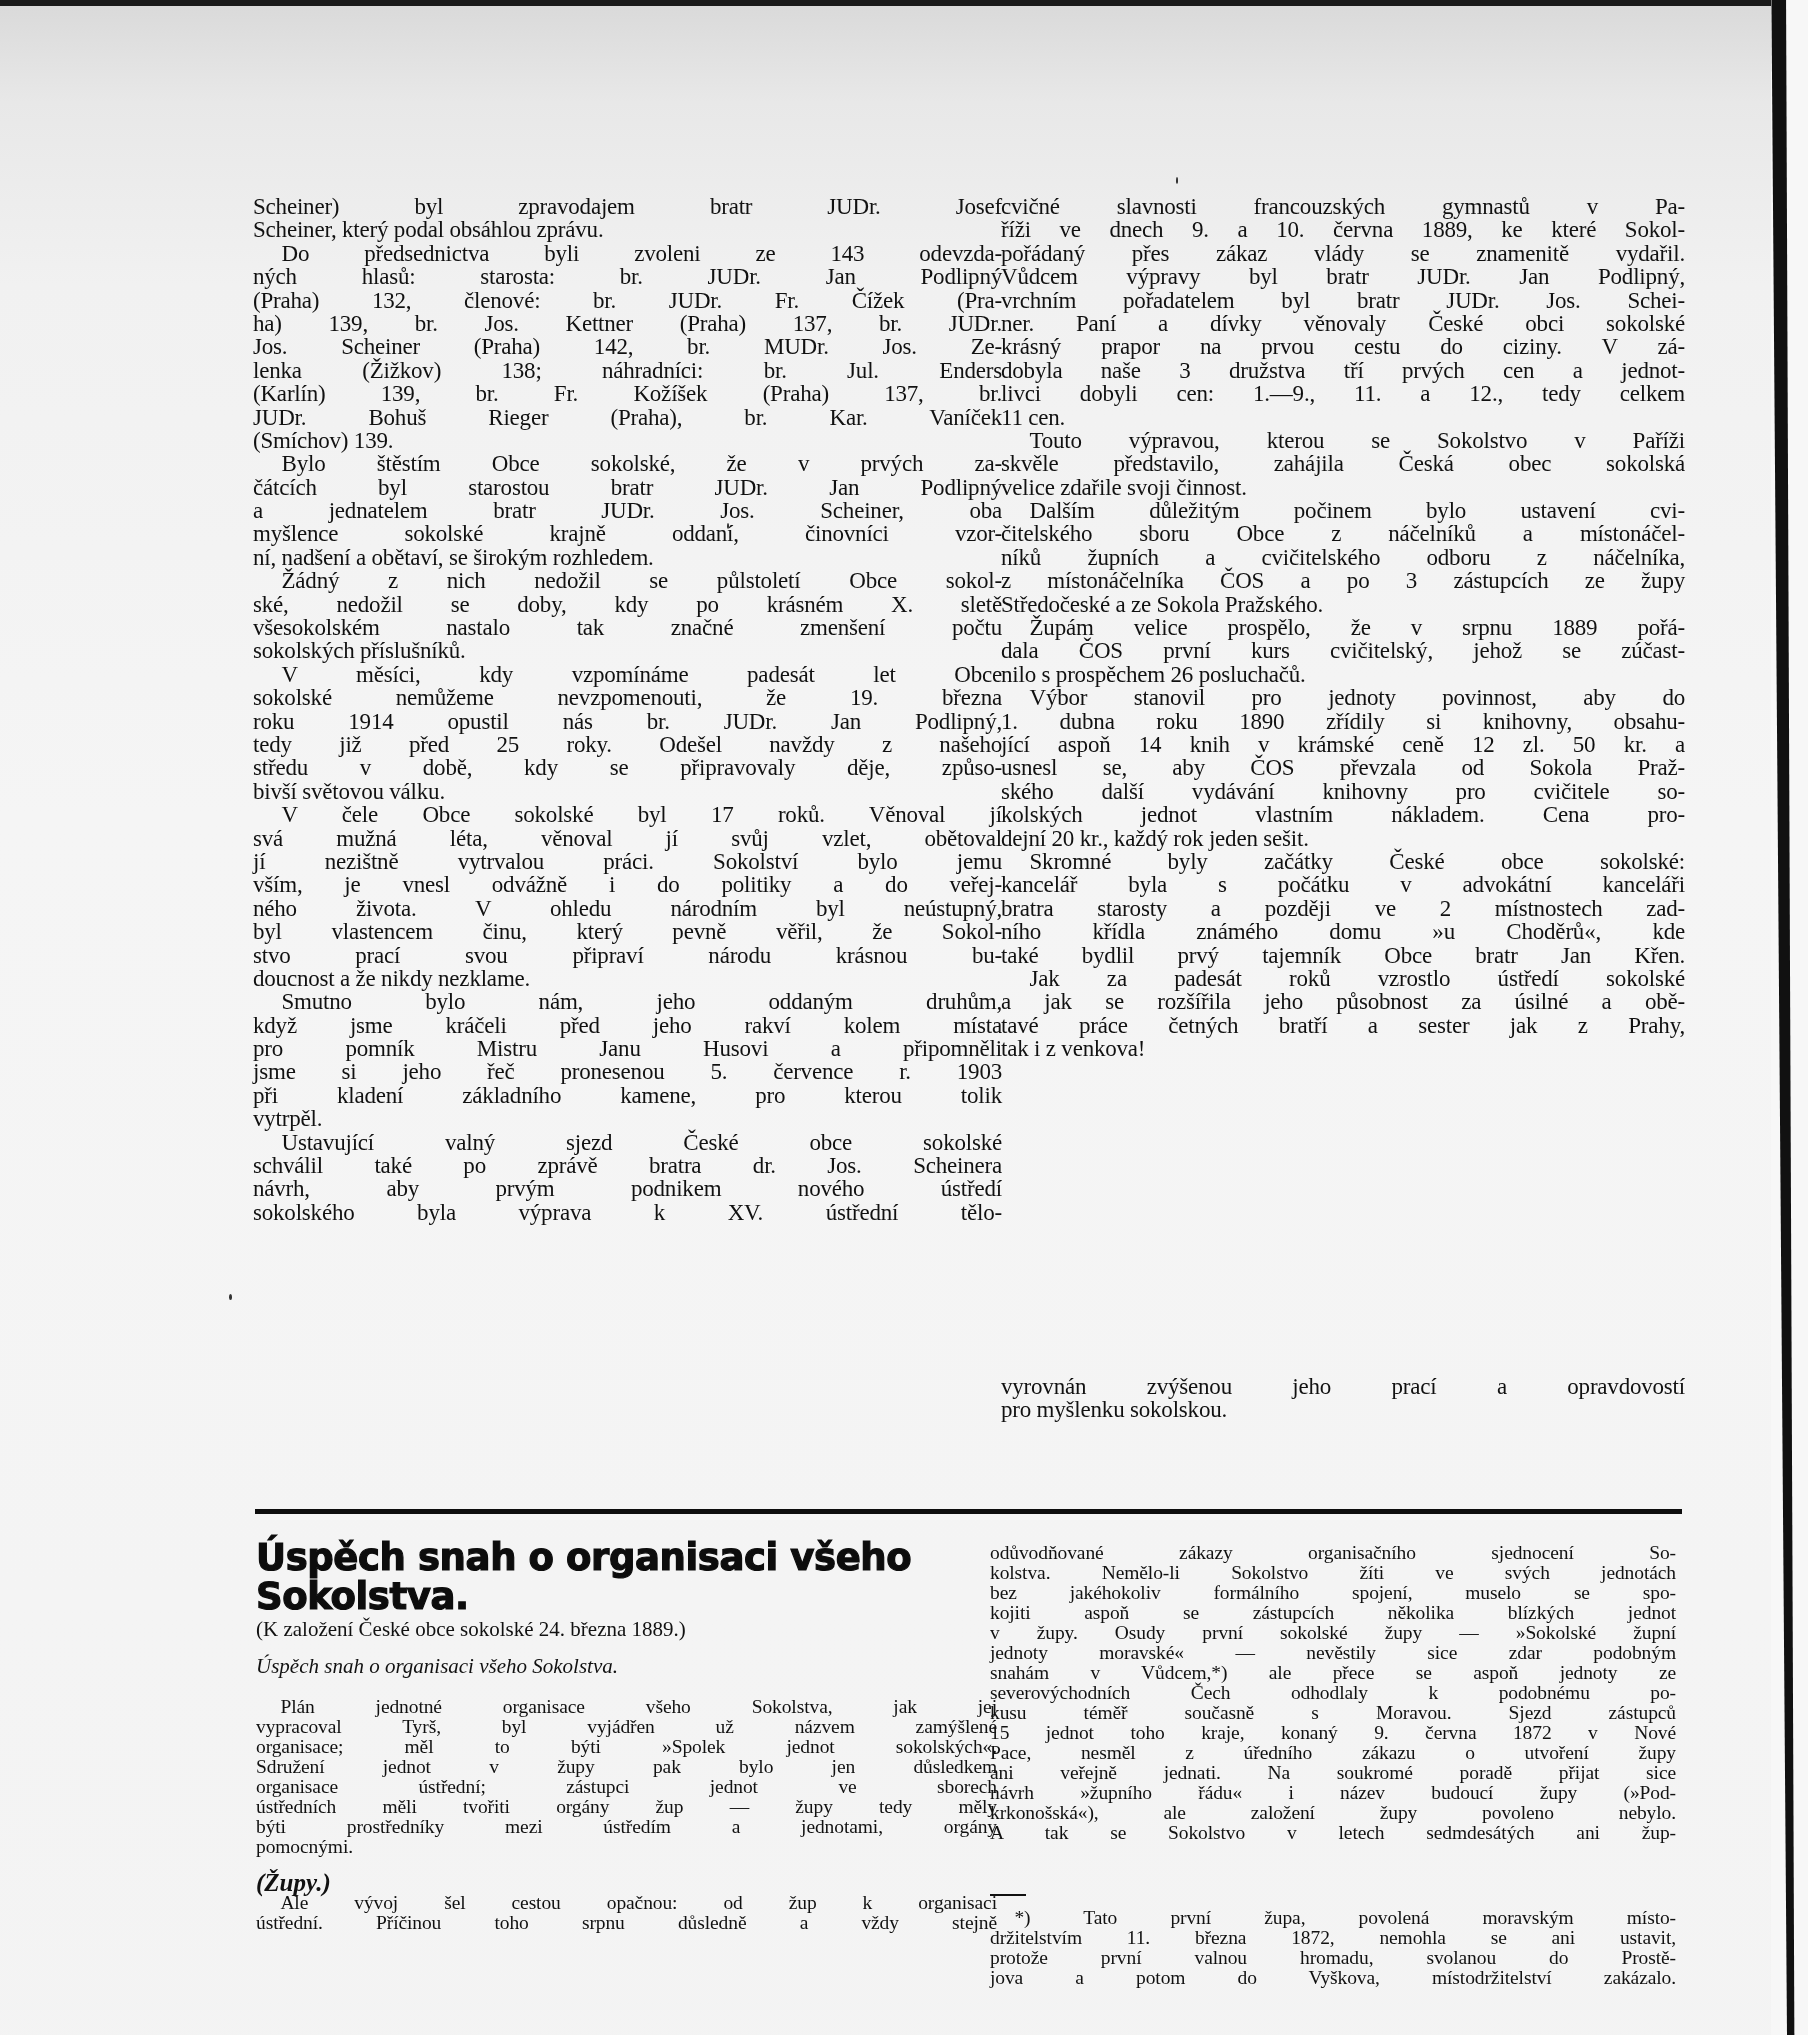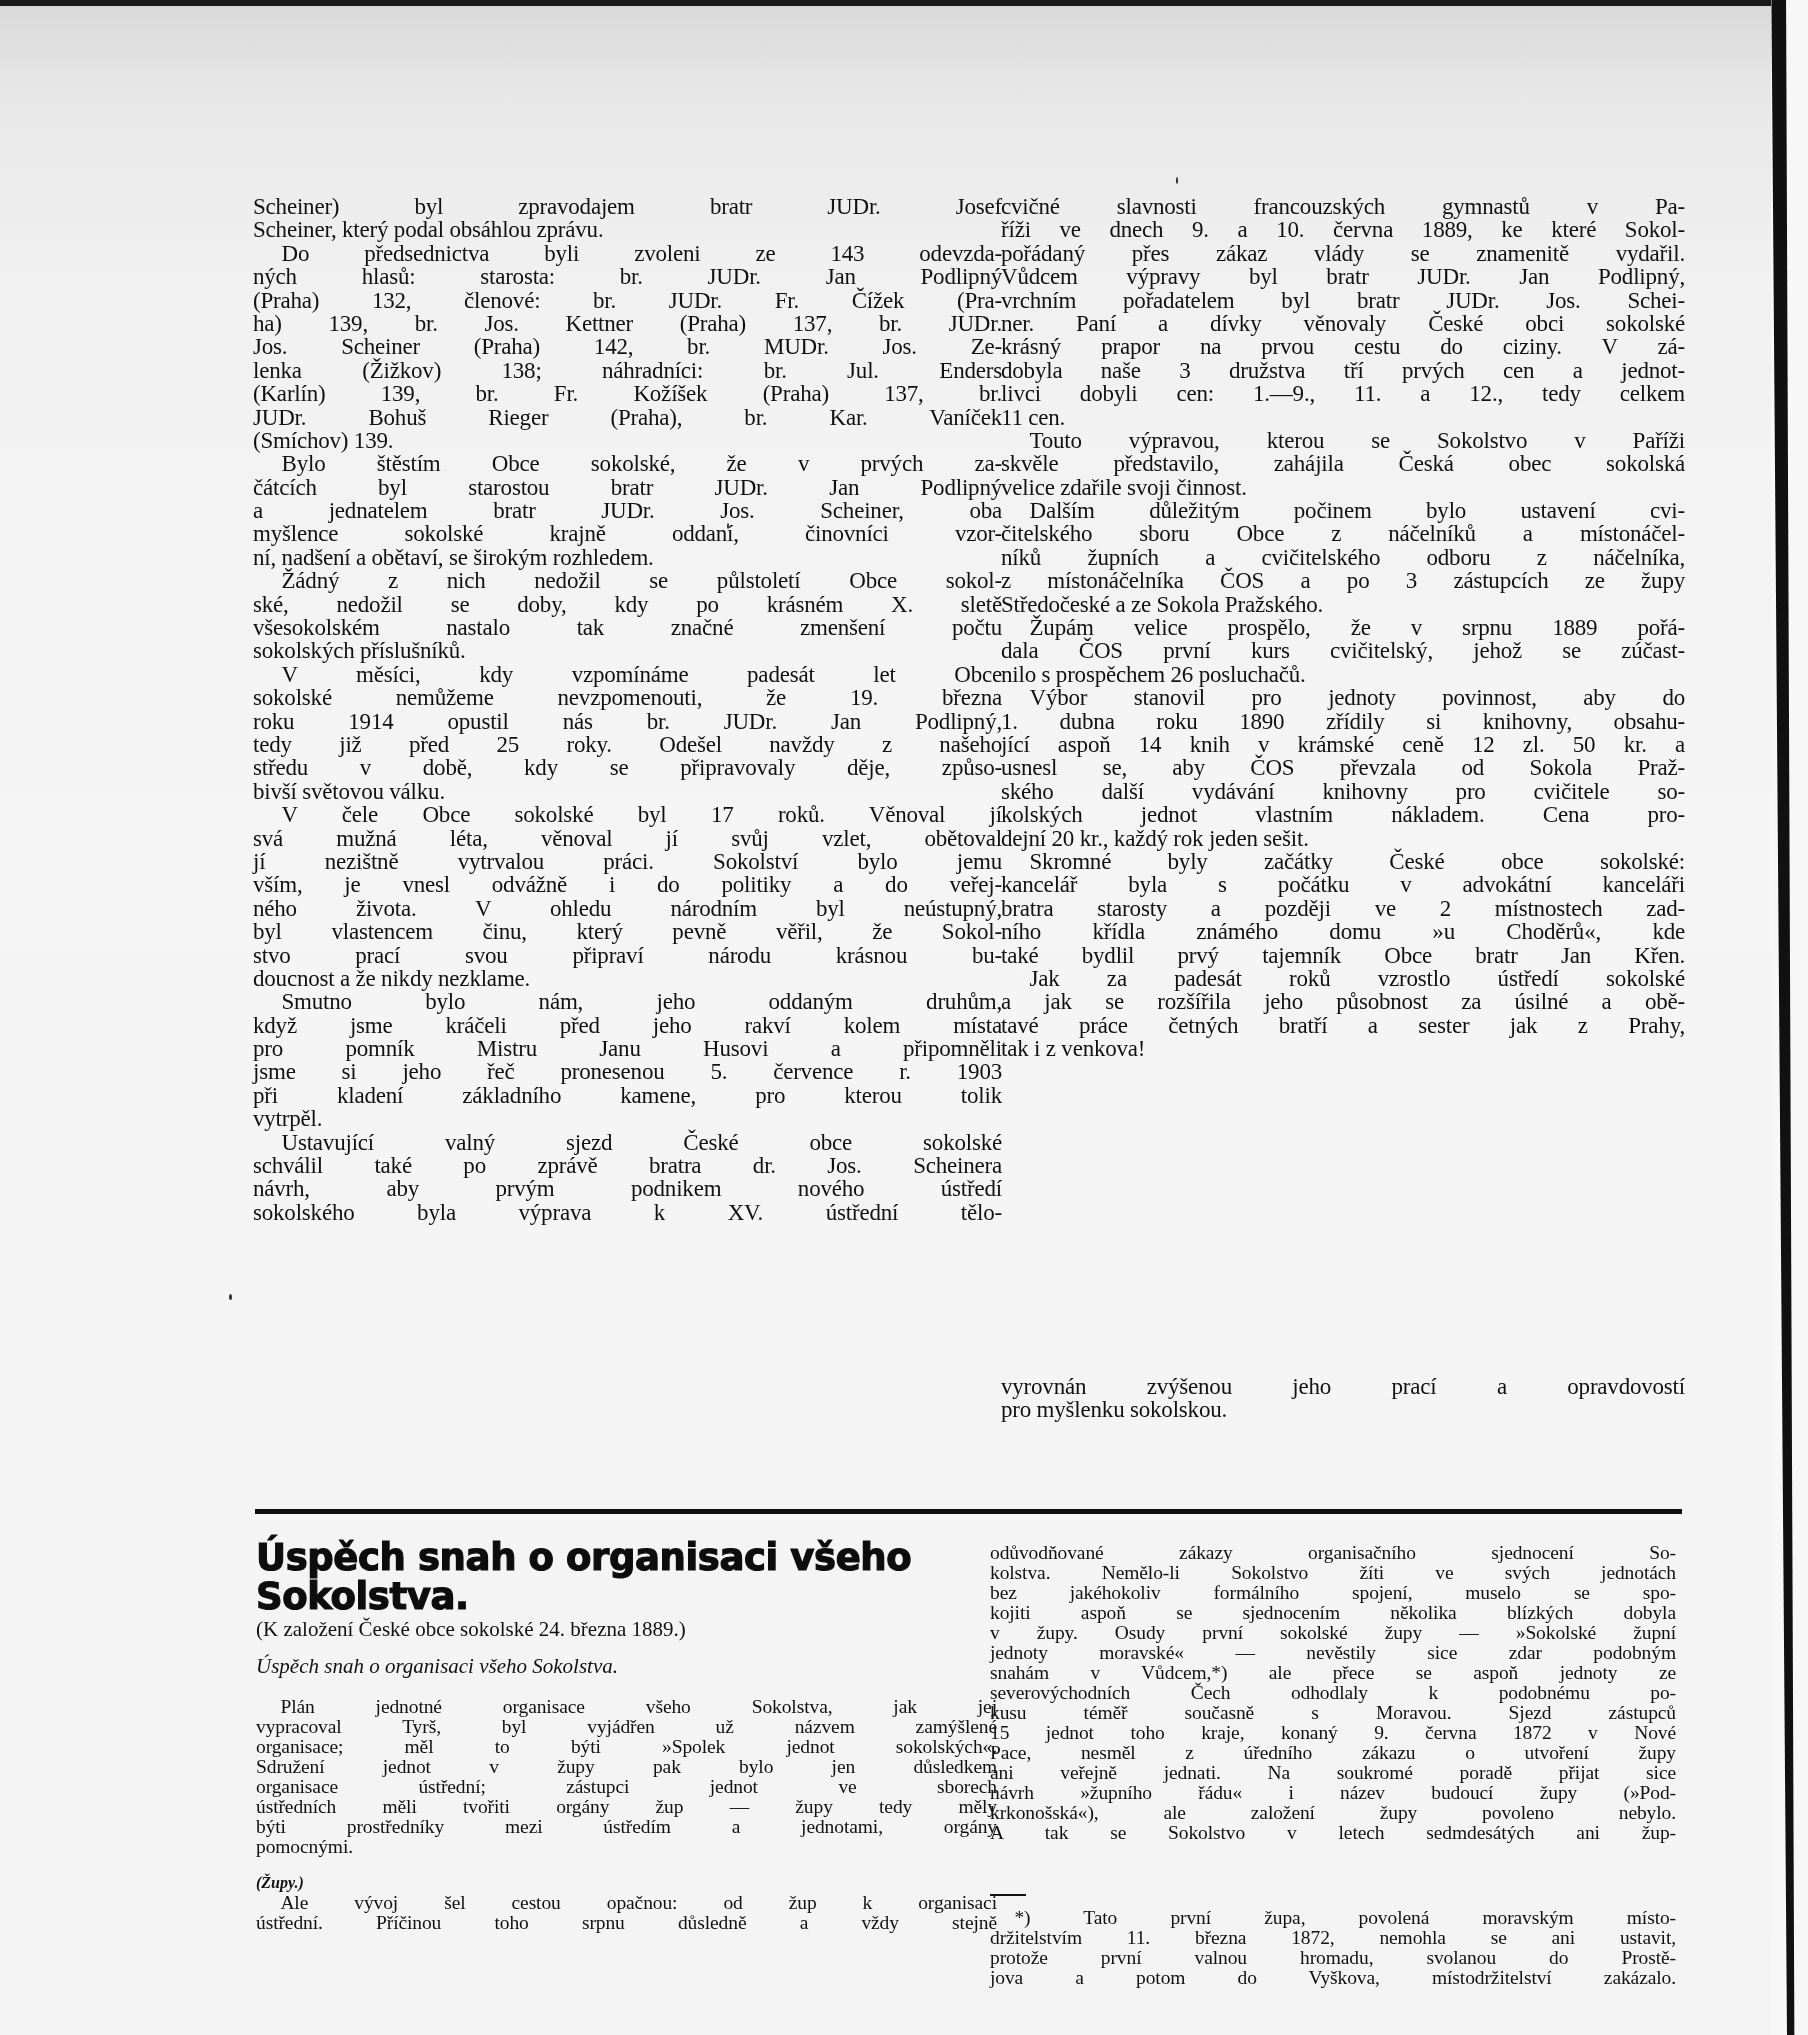--- a/index.html
+++ b/index.html
@@ -50,21 +50,21 @@
     position: absolute; left: 256px; top: 1617px; font-size: 21px; line-height: 24.4px;
   }
   .italic-head {
     position: absolute; left: 256px; top: 1654px; font-size: 21px; line-height: 24.4px; font-style: italic;
   }
   .small .line { height: 20px; line-height: 20px; font-size: 19.5px; letter-spacing: -0.1px; }
   .small .line.indent { padding-left: 24.4px; }
   .col-lower-left  { left: 256px;  top: 1697px; width: 741px; }
   .col-lower-left-2 { left: 256px; top: 1893px; width: 741px; }
   .section-label {
-    position: absolute; left: 256px; top: 1873px; font-size: 16px; line-height: 20.4px; font-style: italic; font-weight: bold;
+    position: absolute; left: 256px; top: 1873px; font-size: 25px; line-height: 20.4px; font-style: italic; font-weight: bold;
   }
   .col-lower-right { left: 990px; top: 1543px; width: 686px; }
   .footnote-rule {
     position: absolute; left: 990px; top: 1894px; width: 36px; height: 2px; background: #111;
   }
   .col-footnote { left: 990px; top: 1908px; width: 686px; }
   .speck { position: absolute; background: #333; border-radius: 50%; }
 </style>
 </head>
 <body>
@@ -186,21 +186,21 @@
   <div class="section-label">(Župy.)</div>
   <div class="col small col-lower-left-2">
       <span class="line indent" style="display: block;">Ale vývoj šel cestou opačnou: od žup k organisaci</span>
       <span class="line" style="display: block;">ústřední. Příčinou toho srpnu důsledně a vždy stejně</span>
     </div>
 
   <div class="col small col-lower-right">
       <span class="line" style="display: block;">odůvodňované zákazy organisačního sjednocení So-</span>
       <span class="line" style="display: block;">kolstva. Nemělo-li Sokolstvo žíti ve svých jednotách</span>
       <span class="line" style="display: block;">bez jakéhokoliv formálního spojení, muselo se spo-</span>
-      <span class="line" style="display: block;">kojiti aspoň se sjednocením několika blízkých dobyla</span>
+      <span class="line" style="display: block;">kojiti aspoň se zástupcích několika blízkých jednot</span>
       <span class="line" style="display: block;">v župy. Osudy první sokolské župy — »Sokolské župní</span>
       <span class="line" style="display: block;">jednoty moravské« — nevěstily sice zdar podobným</span>
       <span class="line" style="display: block;">snahám v Vůdcem,*) ale přece se aspoň jednoty ze</span>
       <span class="line" style="display: block;">severovýchodních Čech odhodlaly k podobnému po-</span>
       <span class="line" style="display: block;">kusu téměř současně s Moravou. Sjezd zástupců</span>
       <span class="line" style="display: block;">15 jednot toho kraje, konaný 9. června 1872 v Nové</span>
       <span class="line" style="display: block;">Pace, nesměl z úředního zákazu o utvoření župy</span>
       <span class="line" style="display: block;">ani veřejně jednati. Na soukromé poradě přijat sice</span>
       <span class="line" style="display: block;">návrh »župního řádu« i název budoucí župy (»Pod-</span>
       <span class="line" style="display: block;">krkonošská«), ale založení župy povoleno nebylo.</span>

